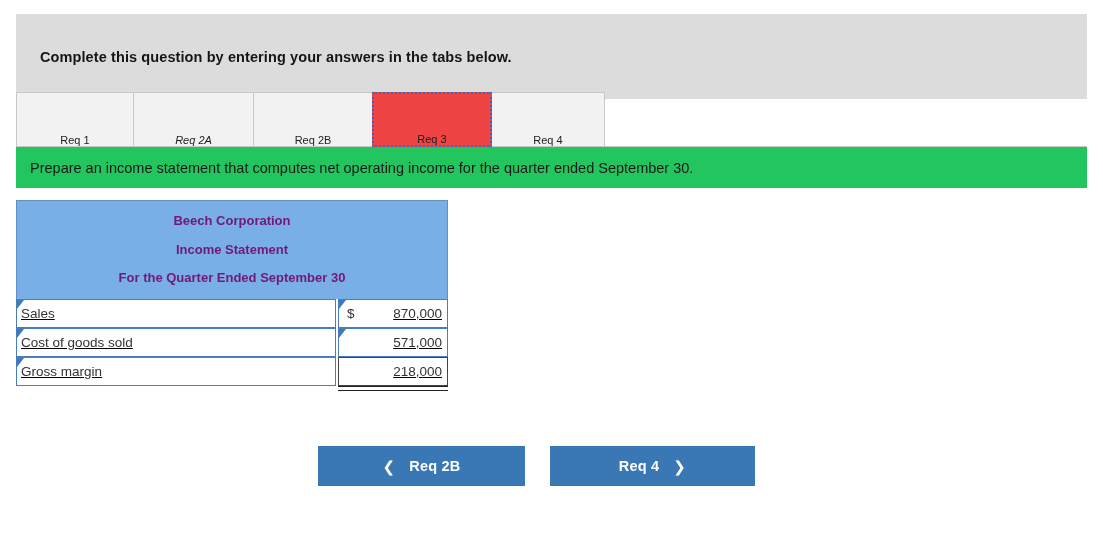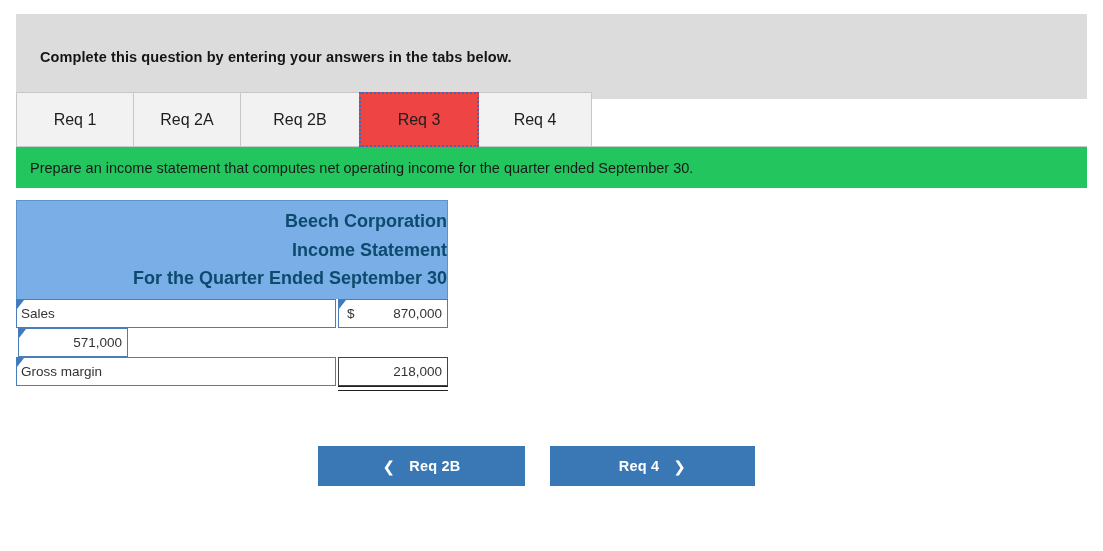--- a/index.html
+++ b/index.html
@@ -53,23 +53,23 @@
     display: flex;
     align-items: stretch;
     height: 55px;
   }
   .tab {
     position: relative;
     background: #f2f2f2;
     border: 1px solid #c8c8c8;
     margin-left: -1px;
     display: flex;
-    align-items: center;
+    align-items: flex-end;
     justify-content: center;
-    font-size: 16px;
+    font-size: 11px;
     color: #1d1d1d;
     box-sizing: border-box;
     height: 55px;
     cursor: pointer;
   }
   .tab:first-child { margin-left: 0; }
   .tab.active {
     background: #ef4444;
     border: 2px dotted #2f6fb8;
     z-index: 3;
@@ -111,30 +111,31 @@
     width: 432px;
   }
   .sheet-head {
     background: #79aee6;
     border: 1px solid #5d93c9;
     border-bottom: none;
     box-sizing: border-box;
     padding: 6px 0 6px 0;
   }
   .sheet-head-line {
-    text-align: right;
-    font-size: 18px;
+    text-align: center;
+    font-size: 13px;
     font-weight: bold;
-    color: #0c4a6e;
+    color: #701a75;
     line-height: 28.5px;
     height: 28.5px;
   }
 
   .sheet-rows {
     position: relative;
+    text-decoration: underline;
   }
   .srow {
     display: flex;
     height: 29px;
     align-items: stretch;
     margin-top: 0px;
   }
   .cell-label {
     position: relative;
     width: 320px;
@@ -230,21 +231,21 @@
 <div class="top-band">
   <div class="top-band-text">Complete this question by entering your answers in the tabs below.</div>
 </div>
 
 <div class="tabstrip">
   <div class="tab-underline"></div>
   <div class="tab-row" id="tab-row">
       <div class="tab" style="width: 118px;">
         <span>Req 1</span>
       </div>
-      <div class="tab" style="width: 108px;">
+      <div class="tab" style="width: 121px; font-style: italic;">
         <span>Req 2A</span>
       </div>
       <div class="tab" style="width: 120px;">
         <span>Req 2B</span>
       </div>
       <div class="tab active" style="width: 120px;">
         <span>Req 3</span>
       </div>
       <div class="tab" style="width: 114px;">
         <span>Req 4</span>
@@ -269,20 +270,24 @@
           <span>Sales</span>
         </div>
         <div class="cell-gap"></div>
         <div class="cell-value">
           <span class="tri"></span>
           <span class="currency">$</span>
           <span>870,000</span>
         </div>
       </div>
       <div class="srow">
+        <div class="cell-label">
+          <span class="tri"></span>
+          <span>Cost of goods sold</span>
+        </div>
         <div class="cell-gap"></div>
         <div class="cell-value">
           <span class="tri"></span>
           <span>571,000</span>
         </div>
       </div>
       <div class="srow">
         <div class="cell-label">
           <span class="tri"></span>
           <span>Gross margin</span>

